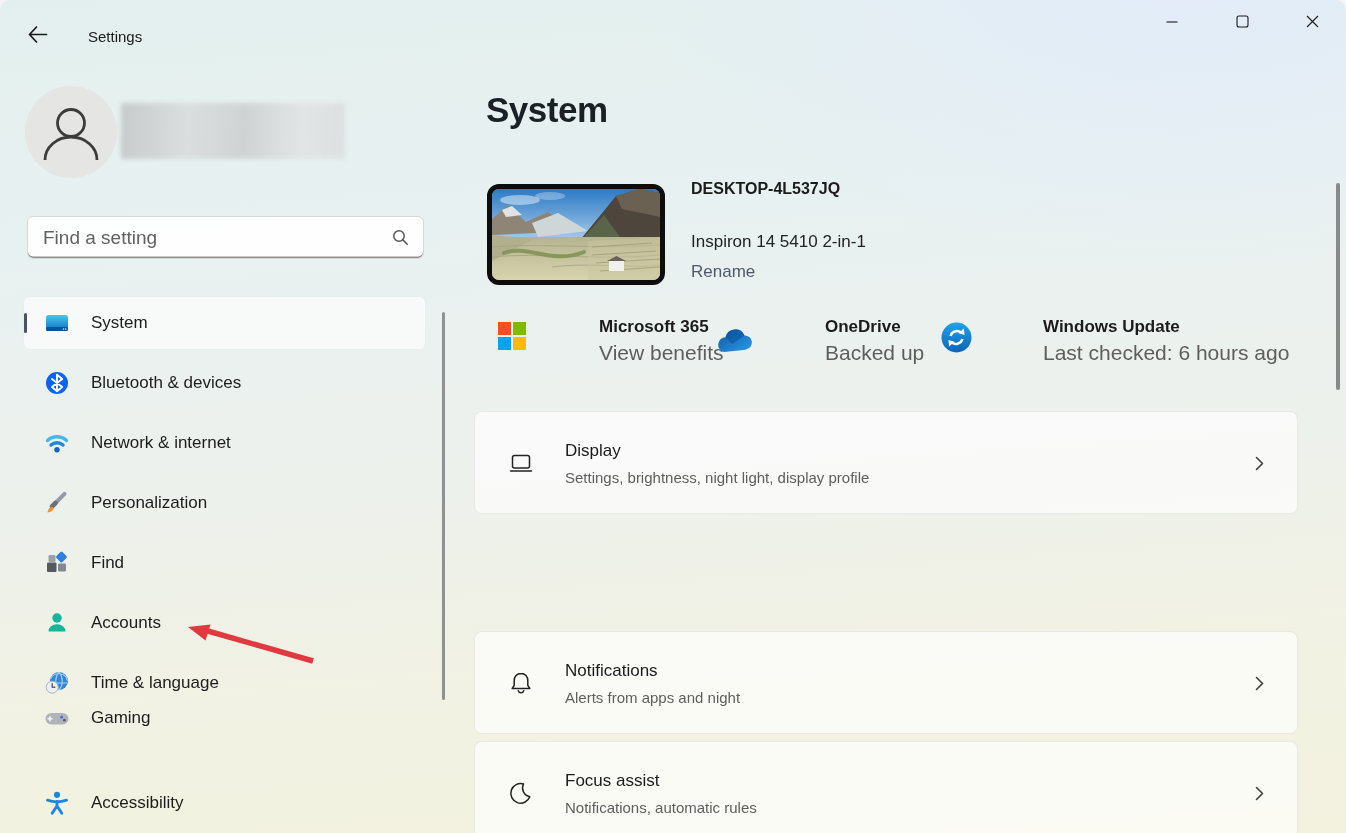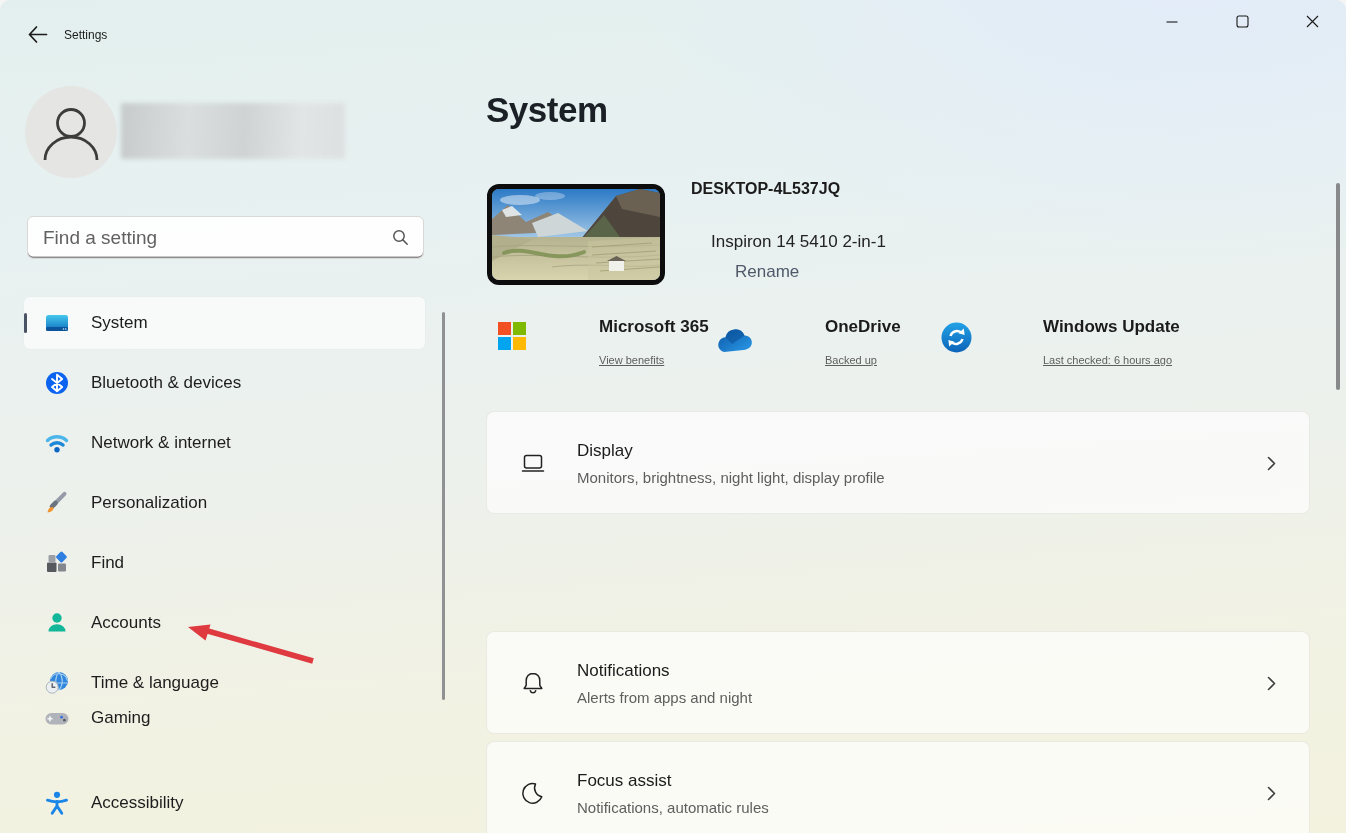--- a/index.html
+++ b/index.html
@@ -5,21 +5,21 @@
   html,body{margin:0;padding:0;background:#f5f5f5;}
   *{box-sizing:border-box;font-family:"Liberation Sans","DejaVu Sans",sans-serif;}
   .window{
     position:relative;width:1346px;height:833px;overflow:hidden;
     border-radius:10px 10px 0 0;
     background:
       radial-gradient(900px 520px at 88% -6%, rgba(226,235,250,.95), rgba(226,235,250,0) 62%),
       linear-gradient(176deg,#e3efee 0%,#e8f1f1 28%,#edf1ec 55%,#f2f2e3 80%,#f3f2df 100%);
   }
   
-  .titlebar-title{position:absolute;left:64px;top:28px;font-size:12px;color:#1b1b1b;}
+  .titlebar-title{position:absolute;left:88px;top:28px;font-size:15px;color:#1b1b1b;}
   .back-btn{position:absolute;left:20px;top:21px;width:34px;height:31px;display:flex;align-items:center;justify-content:center;border-radius:5px;cursor:pointer;}
   .win-btn{position:absolute;top:4px;width:46px;height:38px;display:flex;align-items:center;justify-content:center;cursor:pointer;}
   .win-min{left:1149px;} .win-max{left:1219px;} .win-close{left:1289px;}
   
   .avatar{position:absolute;left:25px;top:86px;width:92px;height:92px;border-radius:50%;background:#e5e5e3;display:flex;align-items:center;justify-content:center;}
   .name-blur{position:absolute;left:121px;top:103px;width:224px;height:56px;border-radius:2px;
     background:linear-gradient(93deg,#c7cbcc 0%,#dadedf 30%,#cfd3d4 55%,#e2e5e6 80%,#dde0e1 100%);
     filter:blur(2px);}
   .search-box{position:absolute;left:27px;top:216px;width:397px;height:43px;background:rgba(255,255,255,.92);
     border:1px solid #d8d8d6;border-radius:6px;box-shadow:inset 0 -1.5px 0 #8f8f8f;display:flex;align-items:center;}
@@ -32,26 +32,26 @@
   .nav-icon{width:26px;height:26px;margin-right:21px;display:flex;align-items:center;justify-content:center;}
   .nav-label{font-size:17px;color:#1d1d1d;}
   .side-scroll{position:absolute;left:442px;top:312px;width:3px;height:388px;border-radius:2px;background:#8f9193;}
   
   .anno-arrow{position:absolute;left:180px;top:608px;pointer-events:none;}
   
   .page-title{position:absolute;left:486px;top:90px;font-size:35px;font-weight:700;color:#1a2026;letter-spacing:-.5px;}
   .device-frame{position:absolute;left:487px;top:184px;width:178px;height:101px;border:5px solid #0d0d0d;border-radius:12px;overflow:hidden;background:#7da0c0;}
   .device-frame svg{display:block;}
   .device-name{position:absolute;left:691px;top:180px;font-size:16px;font-weight:700;color:#1b1b1b;}
-  .device-model{position:absolute;left:691px;top:232px;font-size:17px;color:#232323;margin-left:20px;}
-  .device-rename{position:absolute;left:691px;top:262px;font-size:17px;color:#50596a;cursor:pointer;margin-left:44px;}
+  .device-model{position:absolute;left:691px;top:232px;font-size:17px;color:#232323;}
+  .device-rename{position:absolute;left:691px;top:262px;font-size:17px;color:#50596a;cursor:pointer;}
   .status-block{position:absolute;top:316px;display:flex;align-items:flex-start;cursor:pointer;gap:47px;}
   .status-text .t{font-size:17px;font-weight:700;color:#1b1b1b;line-height:22px;}
-  .status-text .s{font-size:11px;color:#5e5e5e;line-height:20px;margin-top:12px;text-decoration:underline;}
-  .card{position:absolute;left:486px;width:824px;height:103px;background:rgba(255,255,255,.66);
+  .status-text .s{font-size:21px;color:#5e5e5e;line-height:20px;margin-top:5px;}
+  .card{position:absolute;left:474px;width:824px;height:103px;background:rgba(255,255,255,.66);
     border:1px solid rgba(90,90,60,.10);border-radius:8px;cursor:pointer;text-align:right;}
   .card .c-icon{position:absolute;left:31px;top:36px;width:30px;height:30px;}
   .card .c-title{position:absolute;left:90px;top:29px;font-size:17px;color:#1b1b1b;}
   .card .c-sub{position:absolute;left:90px;top:57px;font-size:15px;color:#5e5e5e;}
   .card .chev{position:absolute;right:33px;top:44px;}
   .main-scroll{position:absolute;left:1336px;top:183px;width:3.5px;height:207px;border-radius:2px;background:#87898b;}
 </style>
 </head>
 <body>
 
@@ -310,21 +310,21 @@
   </div>
 
   <div class="card" style="top:411px">
     <span class="c-icon">
       <svg width="30" height="30" viewBox="0 0 30 30">
         <rect x="6.5" y="7.5" width="17" height="12.5" rx="2" stroke="#222" stroke-width="1.5" fill="none"></rect>
         <line x1="4.5" y1="23" x2="25.5" y2="23" stroke="#222" stroke-width="1.5" stroke-linecap="round"></line>
       </svg>
     </span>
     <span class="c-title">Display</span>
-    <span class="c-sub">Monitors, brightness, night light, display profile</span>
+    <span class="c-sub">Settings, brightness, night light, display profile</span>
     <span class="chev">
       <svg width="9" height="15" viewBox="0 0 9 15">
           <path d="M1.5 1.5 L7.5 7.5 L1.5 13.5" stroke="#3f3f3f" stroke-width="1.6" fill="none" stroke-linecap="round" stroke-linejoin="round"></path>
         </svg>
     </span>
   </div>
 
 
   <div class="card" style="top:631px">
     <span class="c-icon">

